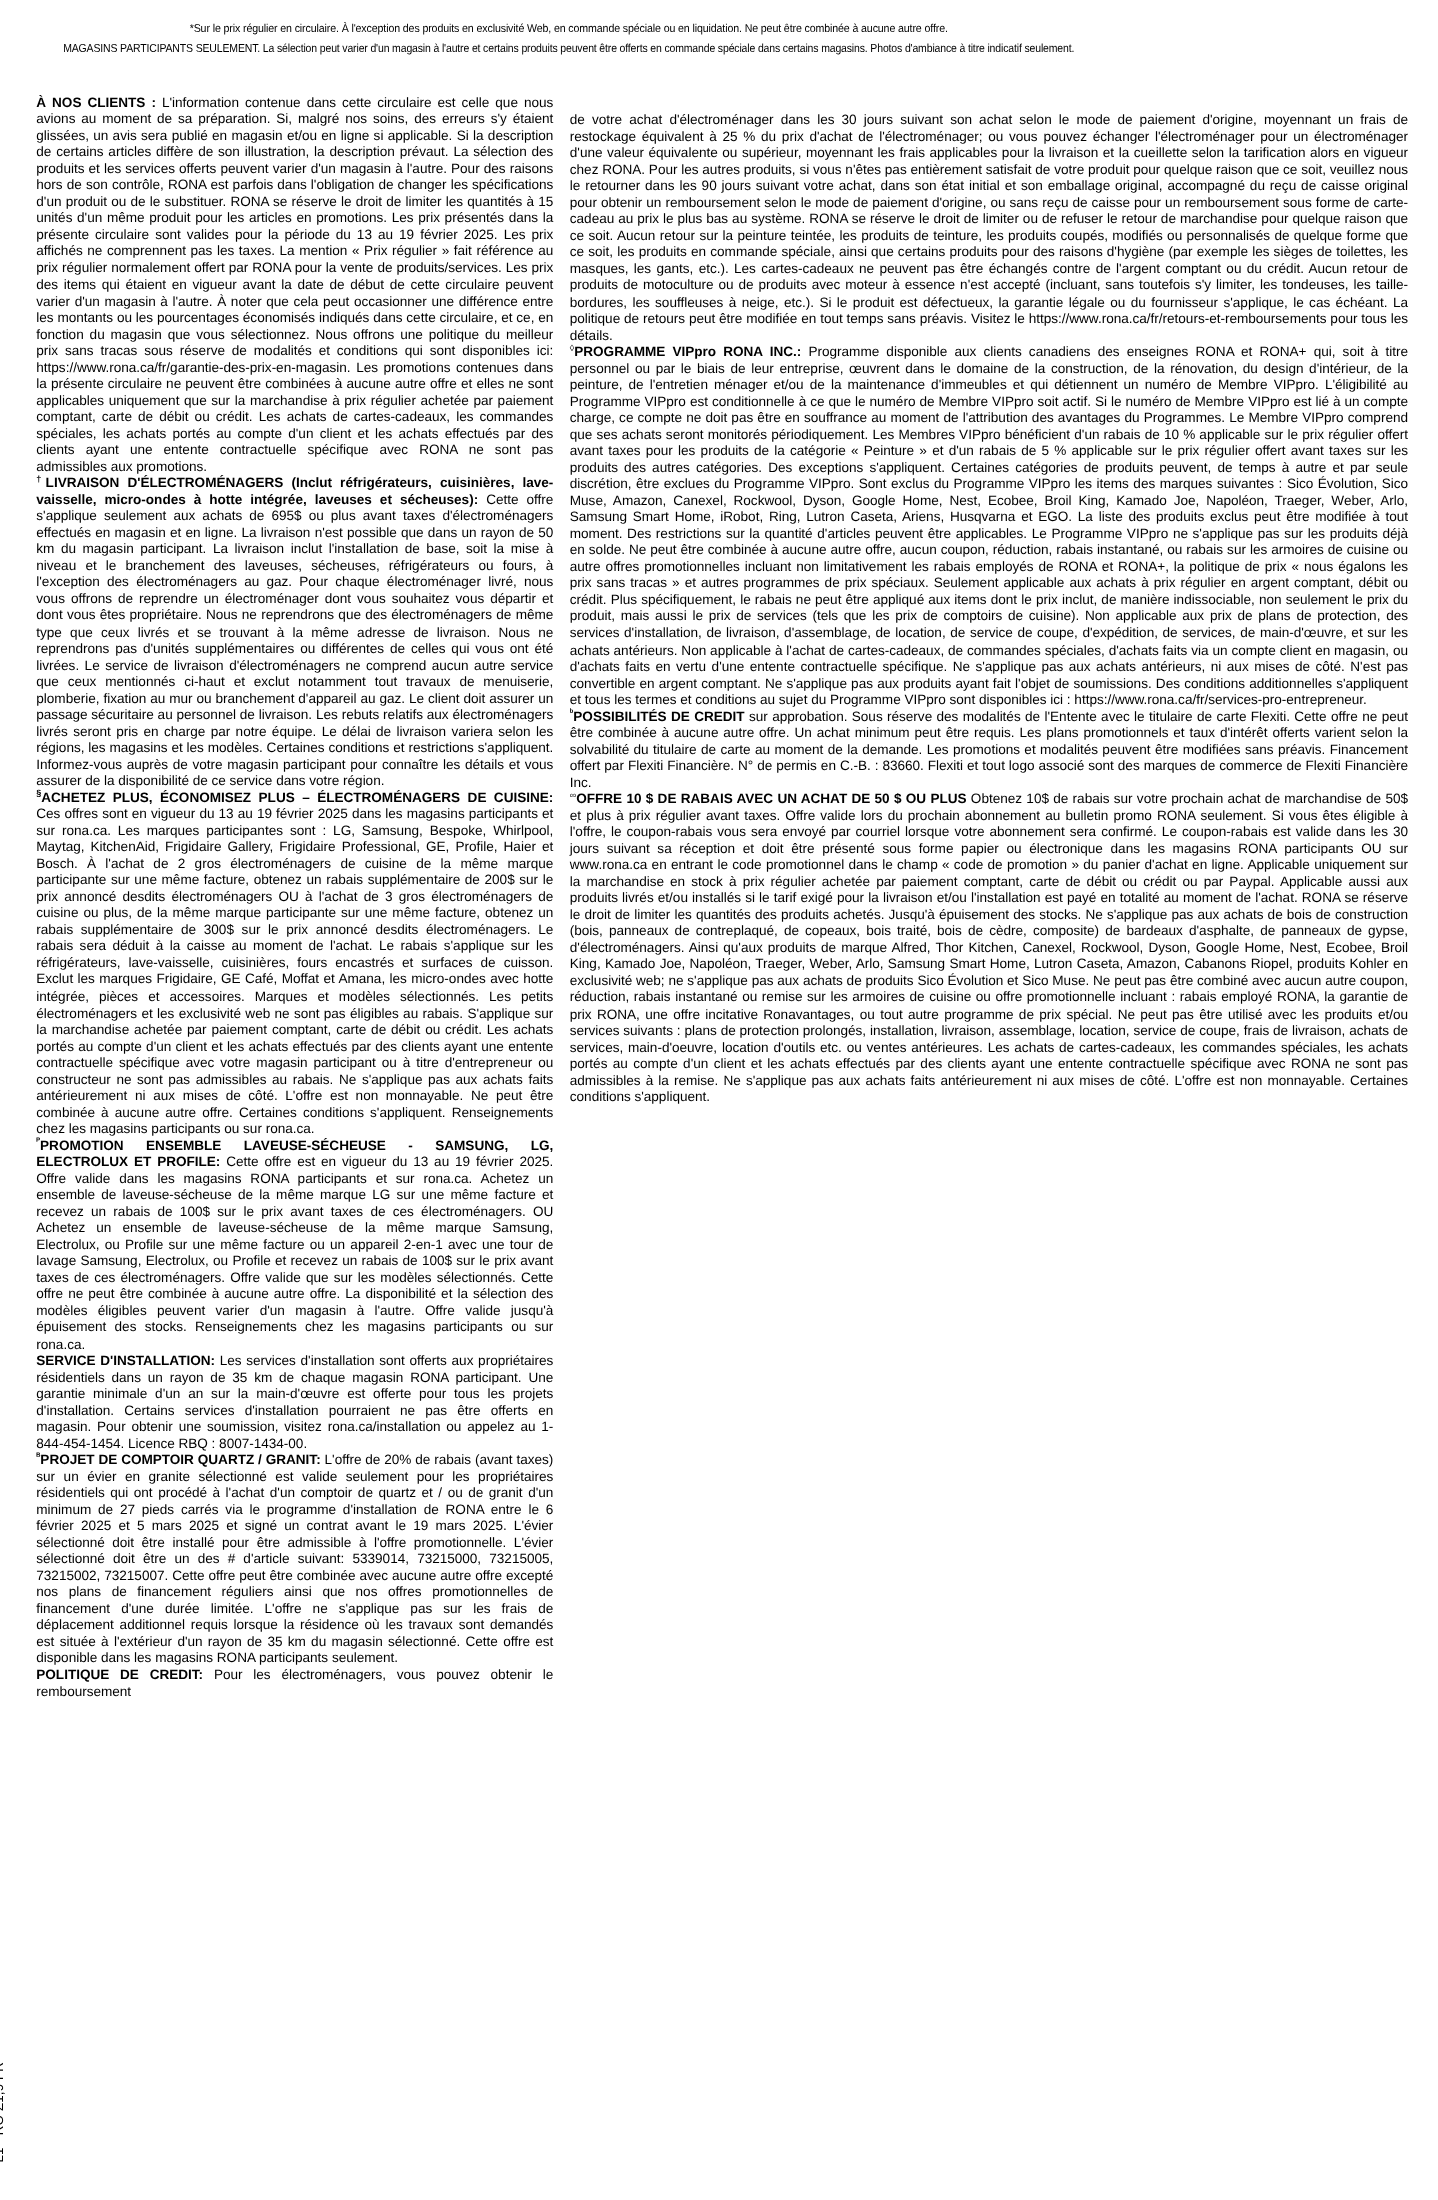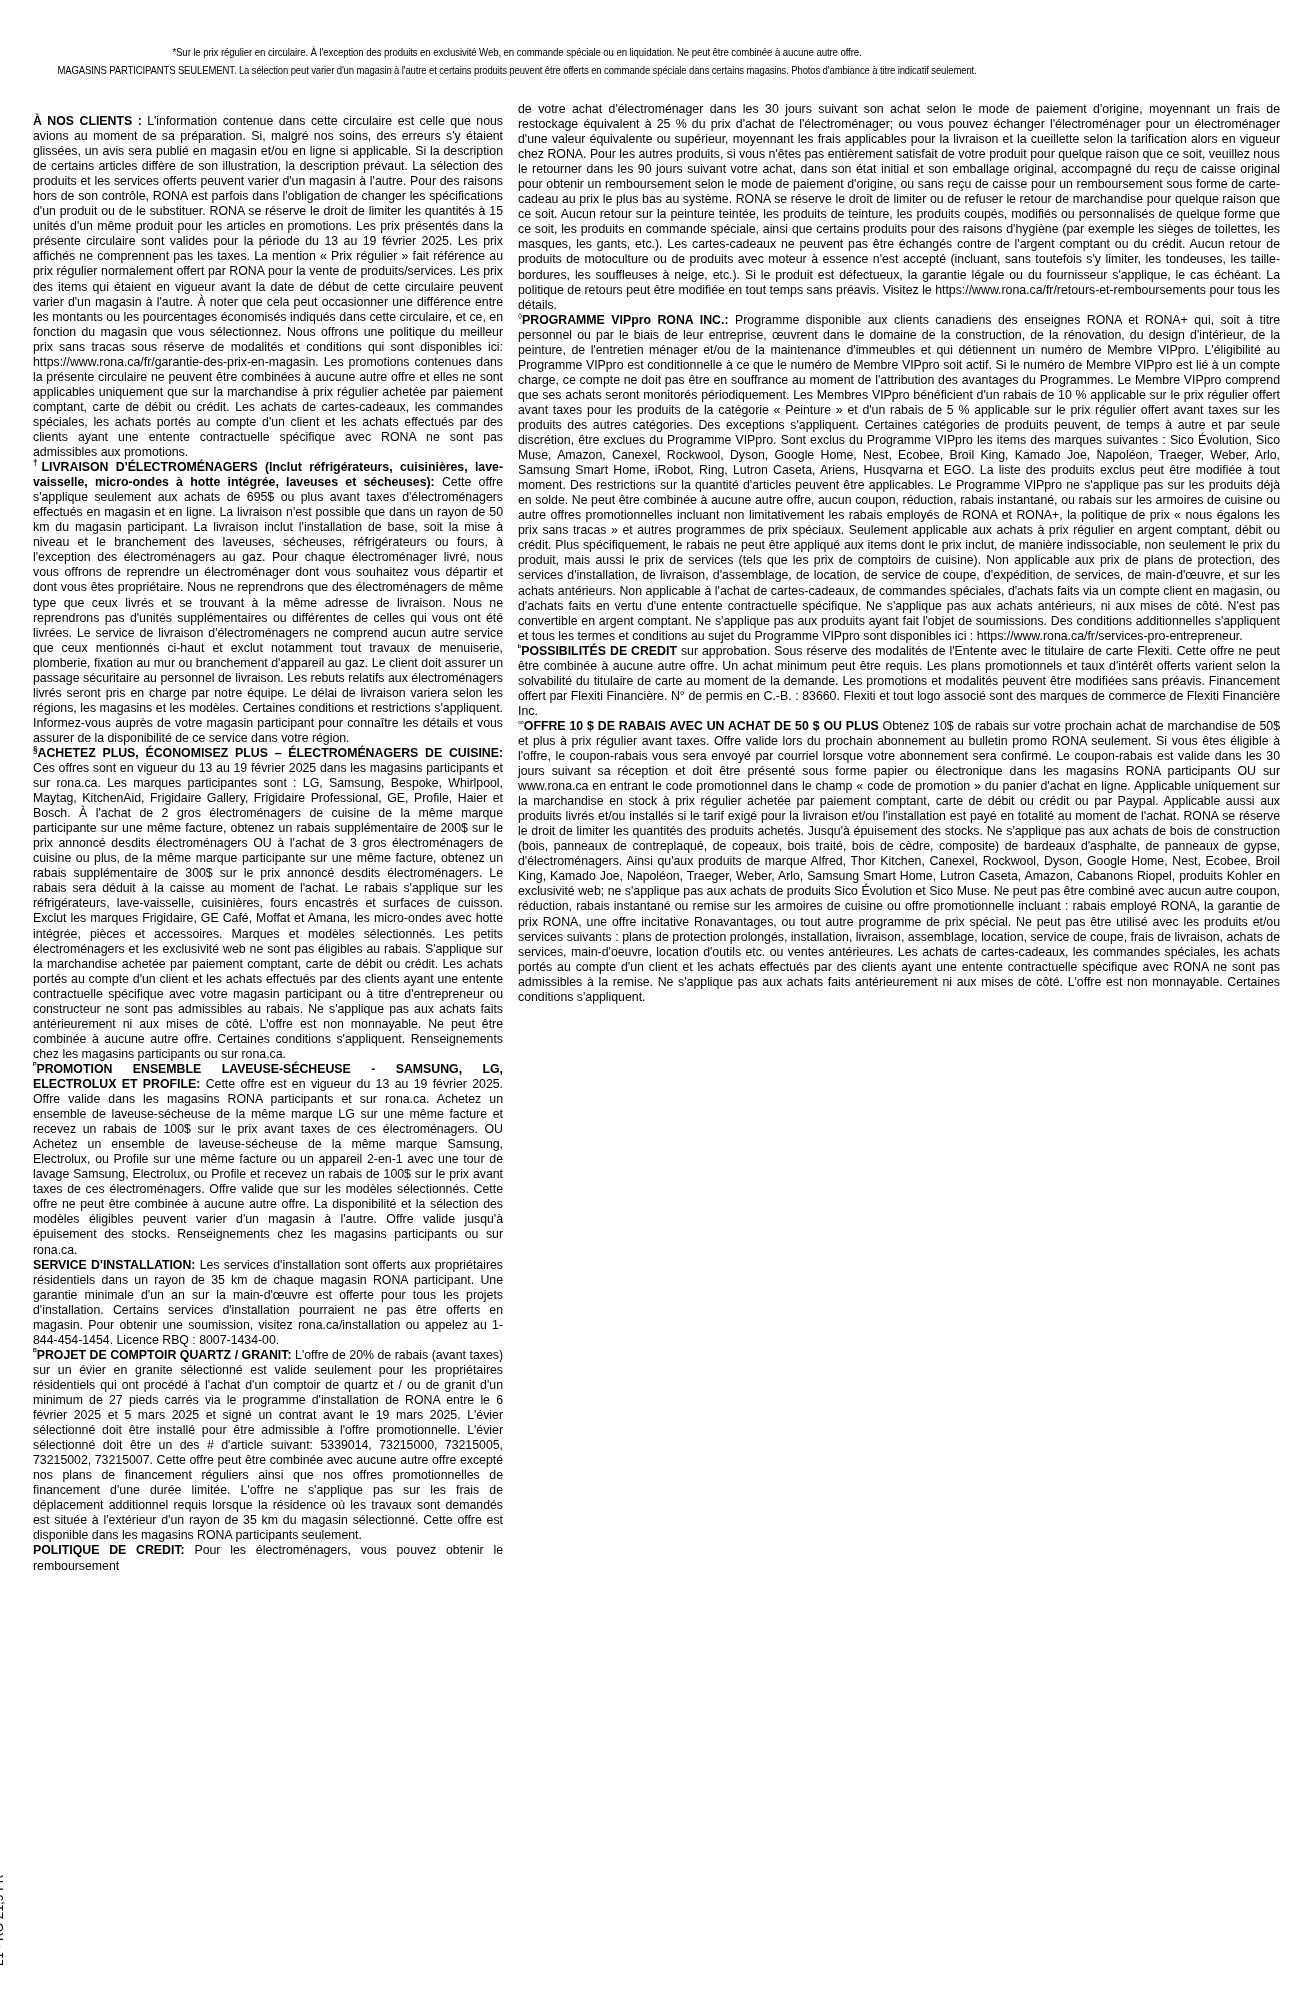--- a/index.html
+++ b/index.html
@@ -16,21 +16,21 @@
     color: #000000;
     overflow: hidden;
   }
 
   
   .topnote {
     position: absolute;
     left: 0;
     top: 0;
     width: 1034px;
-    padding-top: 46px;
+    padding-top: 20px;
     text-align: center;
   }
   .topnote .line1 {
     font-size: 10.4px;
     line-height: 13px;
     letter-spacing: -0.12px;
     transform: scaleX(0.93);
     transform-origin: center;
     white-space: nowrap;
   }
@@ -57,21 +57,20 @@
     font-size: 12.35px;
     line-height: 15.05px;
     text-align: justify;
     text-justify: inter-word;
     hyphens: none;
     letter-spacing: -0.02px;
   }
   .col-left {
     left: 33px;
     width: 470px;
-    margin-top: 28px;
   }
   .col-right {
     left: 518px;
     width: 472px;   
     width: 762px;
     margin-top: 16px;
   }
   .col p {
     margin: 0 0 0 0;
     text-indent: 0;

